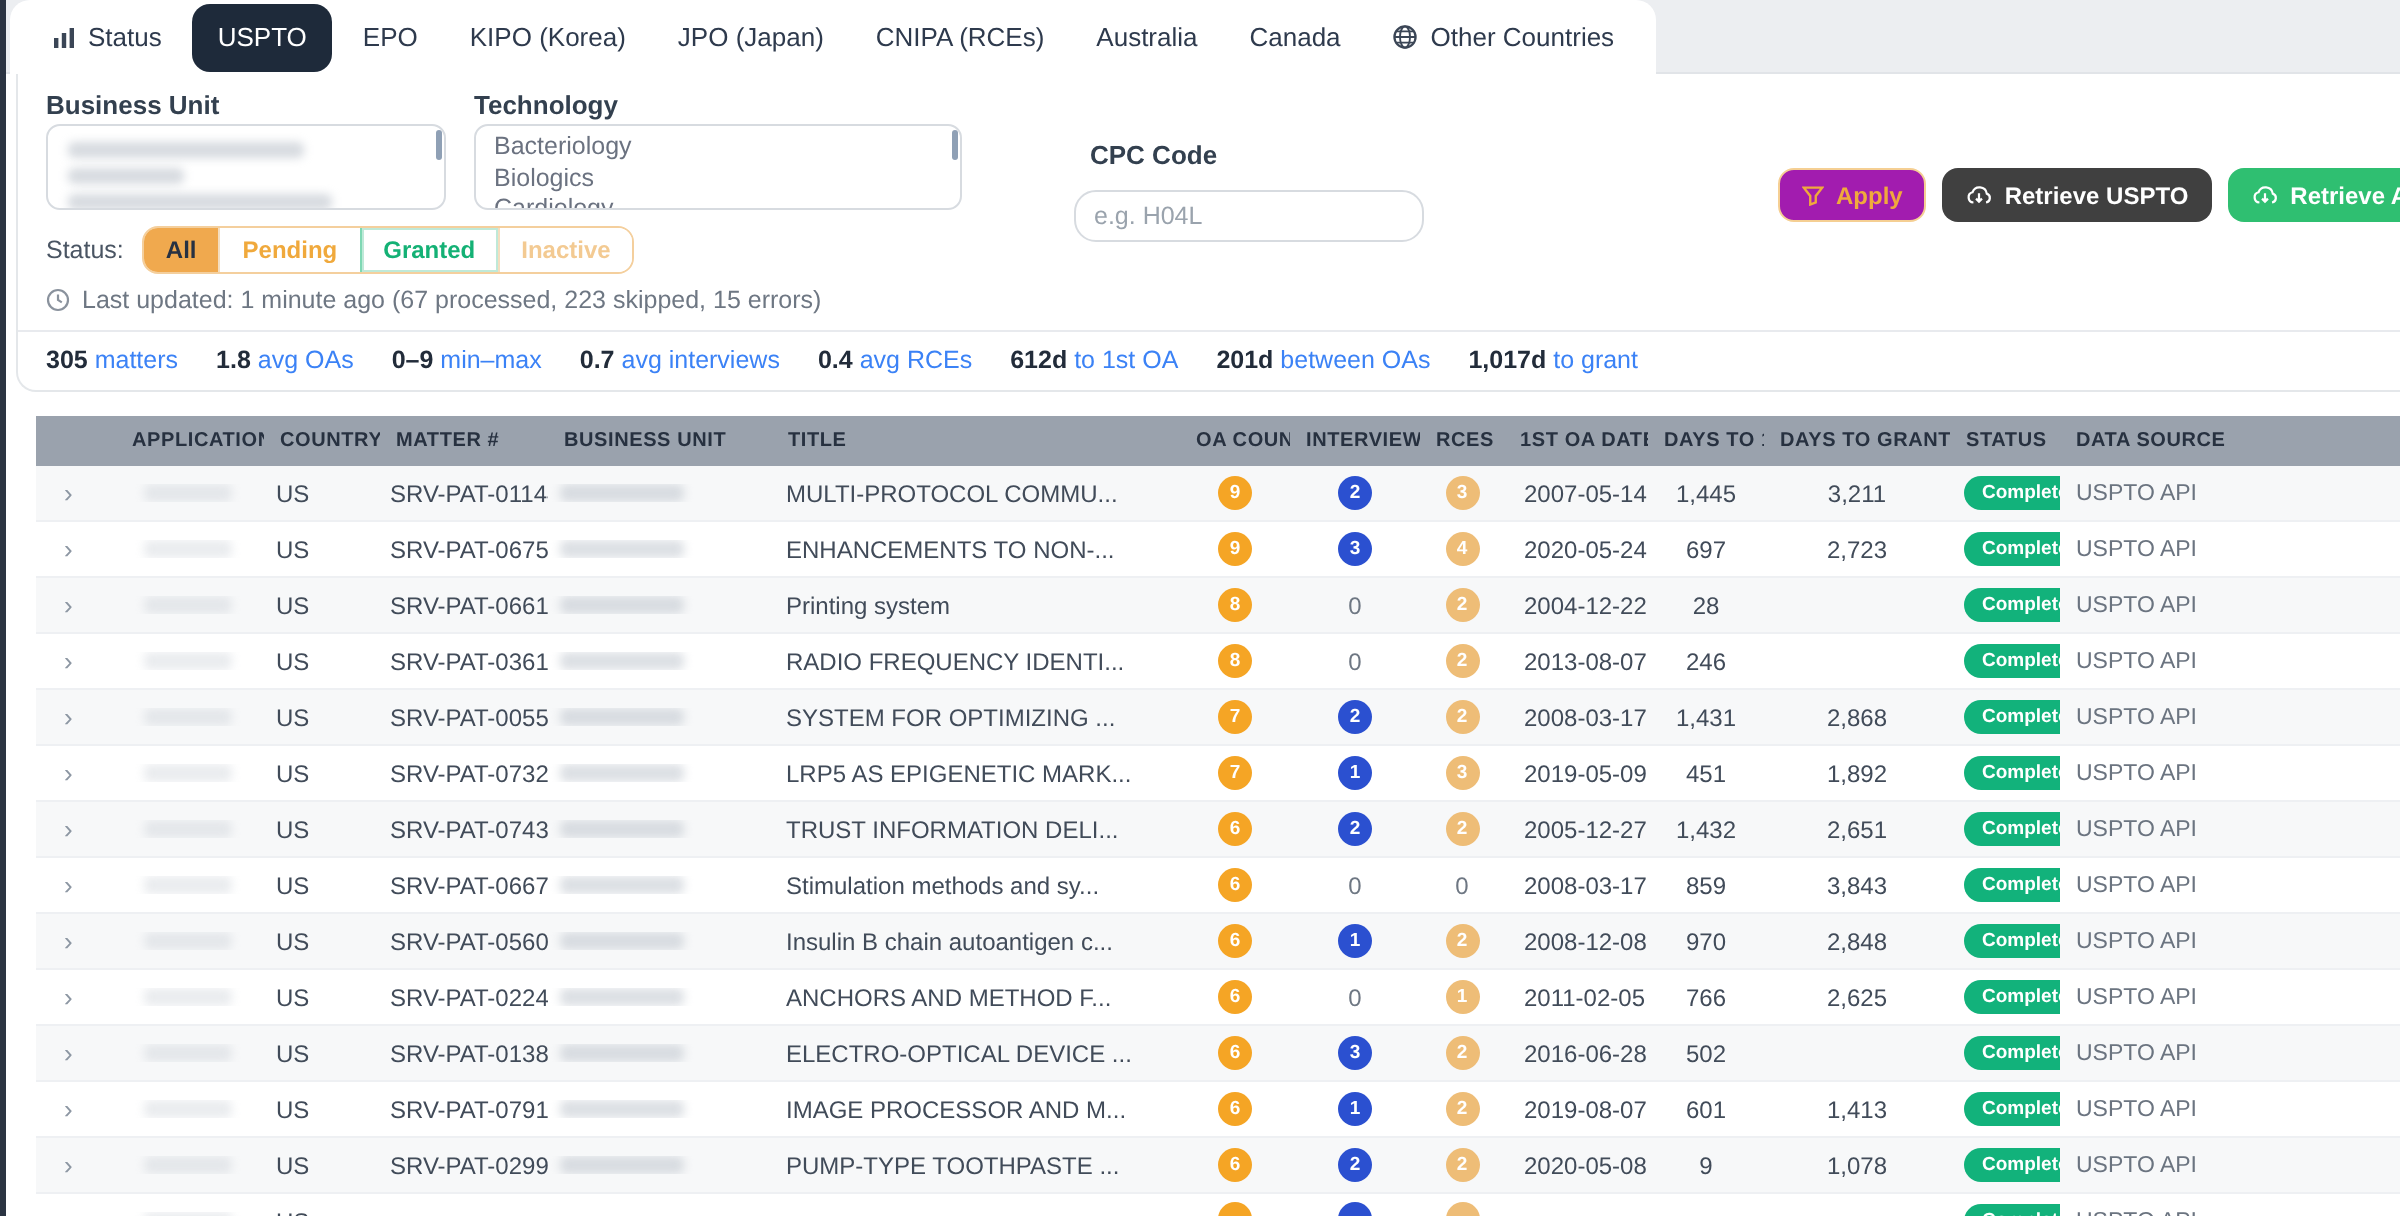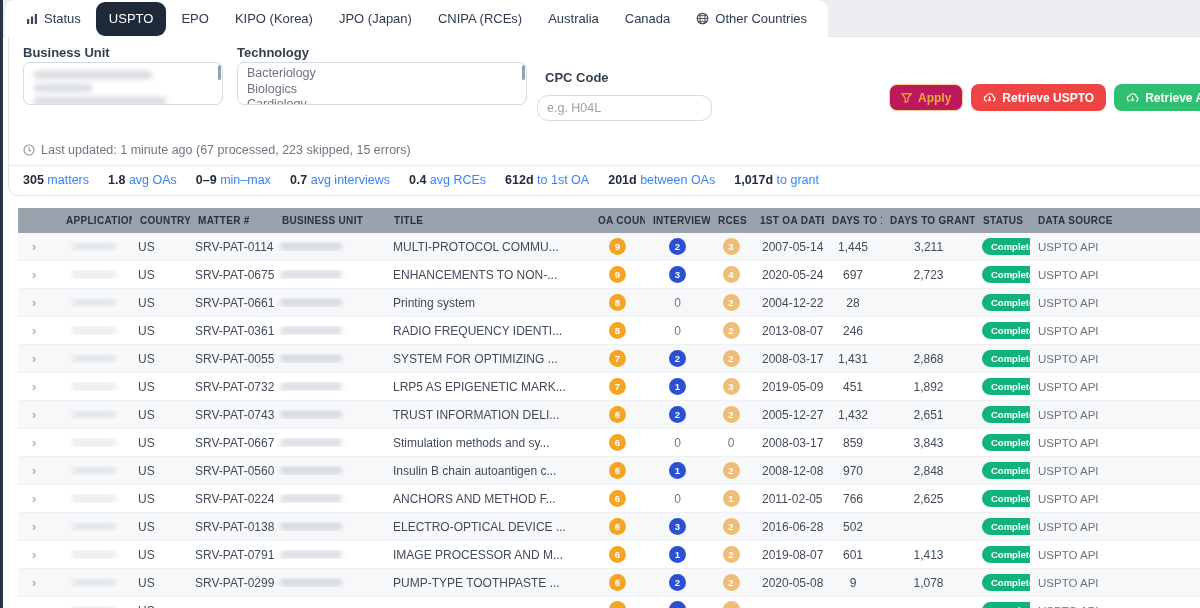--- a/index.html
+++ b/index.html
@@ -25,23 +25,23 @@
   .lb { position:absolute; border:1px solid #d7dbe0; border-radius:7px; background:#fff; overflow:hidden; }
   .lb .thumb { position:absolute; right:1px; top:2px; width:3px; height:15px; background:#8fa0b5; border-radius:2px; }
   .lb-opt { font-size:12.5px; color:#6b7280; padding:1px 9px; line-height:13.5px; cursor:pointer; }
   .blurline { height:8px; border-radius:3px; background:#aeb6c0; filter:blur(2.5px); opacity:.5; margin:5px 10px; }
   .cpc-input { position:absolute; border:1px solid #d7dbe0; border-radius:7px; height:26px; width:175px; font-size:12.5px;
                padding:0 9px; color:#374151; font-family:"Liberation Sans", sans-serif; }
   .cpc-input::placeholder { color:#9aa3ad; }
 
   .btns { position:absolute; left:880px; top:47px; display:flex; gap:8px; white-space:nowrap; }
   .btn { display:inline-flex; align-items:center; gap:6px; height:27px; padding:0 11px; border-radius:8px;
-         font-size:12px; font-weight:bold; cursor:pointer; border:1px solid transparent; background:#be185d; }
+         font-size:12px; font-weight:bold; cursor:pointer; border:1px solid transparent; background:#a21caf; }
   .btn-apply { border-color:#f5cf93; color:#f0a93c; }
-  .btn-dark { background:#ef4444; color:#fff; }
+  .btn-dark { background:#404040; color:#fff; }
   .btn-green { background:#2fbf71; color:#fff; }
 
   .statusrow { position:absolute; left:14px; top:76px; display:flex; align-items:center; gap:9px; }
   .statusrow .slabel { font-size:12.5px; color:#4a5563; }
   .seg { display:flex; border:1px solid #f4cf9d; border-radius:8px; overflow:hidden; }
   .seg-opt { font-size:12px; font-weight:bold; padding:4px 11px; cursor:pointer; background:#fff; border-left:1px solid #f4dec0; }
   .seg-opt:first-child { border-left:none; }
   .seg-opt.s0 { background:#f0a94e; color:#273142; }
   .seg-opt.s1 { color:#f0a93c; }
   .seg-opt.s2 { color:#14b175; border-left:1px solid #7fd8b4; box-shadow: inset 0 0 0 1px #bfe9d8; }
@@ -131,21 +131,21 @@
 
   <div class="flabel" style="left:14px; top:8px;">Business Unit</div>
   <div class="lb" style="left:14px; top:25px; width:200px; height:43px;">
     <div class="blurline" style="width:118px; margin-top:8px;"></div>
     <div class="blurline" style="width:58px;"></div>
     <div class="blurline" style="width:132px;"></div>
     <span class="thumb"></span>
   </div>
 
   <div class="flabel" style="left:228px; top:8px;">Technology</div>
-  <div class="lb" style="left:228px; top:25px; width:290px; height:43px;">
+  <div class="lb" style="left:228px; top:25px; width:244px; height:43px;">
     <div id="tech-opts" style="padding-top:3px;">
         <div class="lb-opt">Bacteriology</div>
         <div class="lb-opt">Biologics</div>
         <div class="lb-opt">Cardiology</div>
       </div>
     <span class="thumb"></span>
   </div>
 
   <div class="flabel" style="left:536px; top:33px;">CPC Code</div>
   <input class="cpc-input" style="left: 528px; top: 58px; border-radius: 11px;" placeholder="e.g. H04L">
@@ -173,20 +173,29 @@
           <svg width="13" height="12" viewBox="0 0 14 12">
             <path d="M4 9.5a2.8 2.8 0 0 1-.5-5.5A4 4 0 0 1 11.2 4.7 2.5 2.5 0 0 1 10.8 9.5" fill="none" stroke="#fff" stroke-width="1.2"></path>
             <path d="M7 4.5v4.6M5.4 7.4 7 9l1.6-1.6" stroke="#fff" stroke-width="1.2" fill="none"></path>
           </svg>
         </span>
       <span>Retrieve All</span>
     </div>
 
   </div>
 
+  <div class="statusrow">
+    <span class="slabel">Status:</span>
+    <div class="seg" id="seg">
+        <span class="seg-opt s0">All</span>
+        <span class="seg-opt s1">Pending</span>
+        <span class="seg-opt s2">Granted</span>
+        <span class="seg-opt s3">Inactive</span>
+      </div>
+  </div>
 
   <div class="lastupd">
     <span class="ticon">
         <svg width="12" height="12" viewBox="0 0 12 12">
           <circle cx="6" cy="6" r="5" fill="none" stroke="#8a929d" stroke-width="1.1"></circle>
           <path d="M6 3.2V6l1.9 1.2" stroke="#8a929d" stroke-width="1.1" fill="none"></path>
         </svg>
       </span>
     <span>Last updated: 1 minute ago (67 processed, 223 skipped, 15 errors)</span>
   </div>

